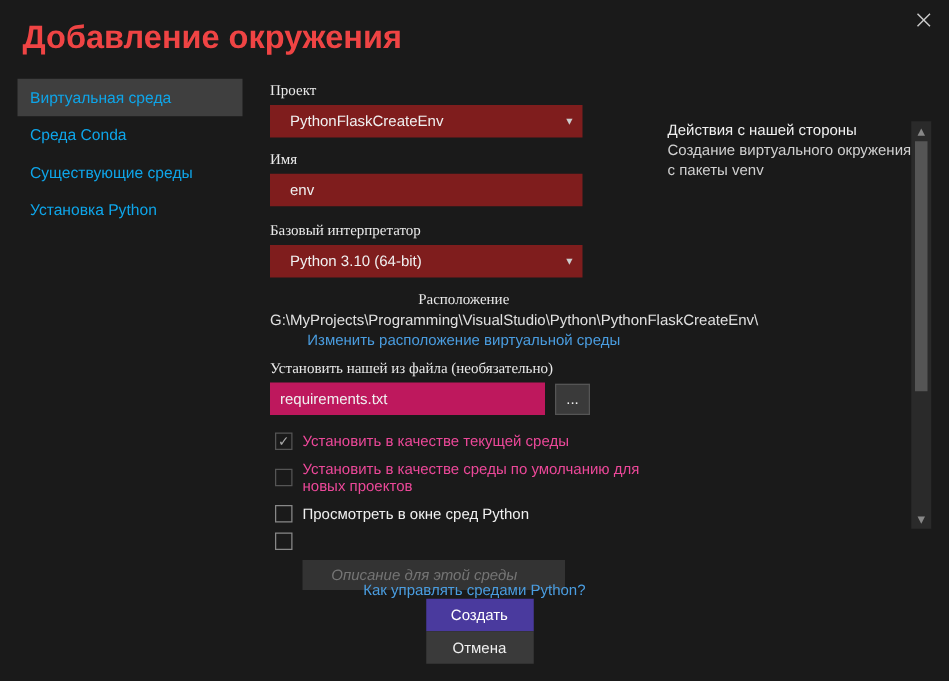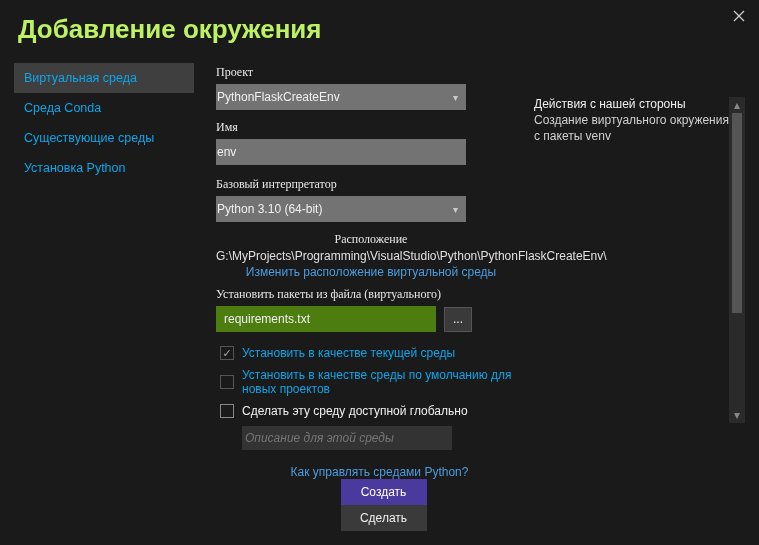--- a/index.html
+++ b/index.html
@@ -16,21 +16,21 @@
   position: absolute; top: 6px; right: 10px;
   width: 20px; height: 20px;
   display: flex; align-items: center; justify-content: center;
   cursor: pointer;
   color: #ccc;
 }
 .close-btn svg { width: 12px; height: 12px; }
 .title {
   font-size: 26px; font-weight: 600;
   padding: 14px 18px 18px 18px;
-  color: #bef264;
+  color: #ef4444;
 }
 .body {
   display: flex;
   padding: 0 14px;
   height: 420px;
 }
 .sidebar {
   width: 180px; flex-shrink: 0;
 }
 .sidebar-item {
@@ -87,25 +87,25 @@
 }
 .label {
   font-size: 12px;
   color: #e8e8e8;
   margin-bottom: 4px;
   margin-top: 2px;
   font-family: Liberation Serif, serif;
 }
 .select, .text-input {
   width: 250px;
-  background: #737373;
-  border: none;
-  color: #f0f0f0;
-  font-size: 12px;
-  padding: 6px 1px;
+  background: #7f1d1d;
+  border: none;
+  color: #f0f0f0;
+  font-size: 12px;
+  padding: 6px 16px;
   margin-bottom: 10px;
   font-family: inherit;
   position: relative;
 }
 .select {
   cursor: pointer;
 }
 .select::after {
   content: "▾";
   position: absolute;
@@ -128,62 +128,62 @@
   text-decoration: none;
 }
 .file-row {
   display: flex; align-items: center;
   gap: 8px;
   margin-top: 4px;
   margin-bottom: 14px;
 }
 .file-input {
   width: 220px;
-  background: #4d7c0f;
+  background: #be185d;
   border: none;
   color: #f0f0f0;
   padding: 6px 8px;
   font-size: 12px;
   font-family: inherit;
 }
 .browse-btn {
   width: 28px; height: 25px;
   background: #3a3a3a;
   border: 1px solid #555;
   color: #f0f0f0;
   cursor: pointer;
   font-size: 12px;
 }
 .check-row {
   display: flex; align-items: center;
   gap: 8px;
   margin-bottom: 8px;
   margin-left: 4px;
 }
-.check-row.disabled { color: #0ea5e9; }
+.check-row.disabled { color: #ec4899; }
 .check-row.disabled .checkbox { border-color: #555; }
 .checkbox {
   width: 14px; height: 14px;
   border: 1px solid #888;
   display: flex; align-items: center; justify-content: center;
   flex-shrink: 0;
 }
 .checkbox.checked::after {
   content: "✓";
   font-size: 11px;
   color: #aaa;
 }
 .check-label { font-size: 12px; }
 .desc-input {
   margin-left: 26px;
   width: 210px;
   background: #333333;
   border: none;
   color: #22c55e;
-  padding: 5px 3px;
+  padding: 5px 23px;
   font-size: 12px;
   font-style: italic;
   font-family: inherit;
 }
 .footer {
   position: absolute;
   bottom: 0; left: 0; right: 0;
   padding: 14px 16px;
   display: flex;
   align-items: center;
@@ -239,37 +239,40 @@
 
         <div class="label">Базовый интерпретатор</div>
         <div class="select"><span>Python 3.10 (64-bit)</span></div>
 
         <div class="location-block">
           <div class="label" style="margin-bottom:2px;">Расположение</div>
           <div class="path-text">G:\MyProjects\Programming\VisualStudio\Python\PythonFlaskCreateEnv\</div>
           <a class="link">Изменить расположение виртуальной среды</a>
         </div>
 
-        <div class="label" style="margin-top:6px;">Установить пакеты из файла (виртуального)</div>
+        <div class="label" style="margin-top:6px;">Установить нашей из файла (необязательно)</div>
         <div class="file-row">
           <input class="file-input" value="requirements.txt" style="">
           <button class="browse-btn">...</button>
         </div>
 
         <div class="check-row disabled">
           <span class="checkbox checked"></span>
           <span class="check-label">Установить в качестве текущей среды</span>
         </div>
         <div class="check-row disabled">
           <span class="checkbox"></span>
           <span class="check-label">Установить в качестве среды по умолчанию для новых проектов</span>
         </div>
         <div class="check-row">
           <span class="checkbox"></span>
-          <span class="check-label">Сделать эту среду доступной глобально</span>
+          <span class="check-label">Просмотреть в окне сред Python</span>
+        </div>
+        <div class="check-row">
+          <span class="checkbox"></span>
         </div>
         <input class="desc-input" placeholder="Описание для этой среды" style="">
 
       </div>
 
       <div class="info-col">
         <div class="info-text">
           <div class="info-heading">Действия с нашей стороны</div>
           <div class="info-desc">Создание виртуального окружения с пакеты venv</div>
         </div>
@@ -280,14 +283,14 @@
         </div>
       </div>
     </div>
   </div>
 </div>
 
 <div class="footer">
   <a class="footer-link">Как управлять средами Python?</a>
   <div class="footer-spacer"></div>
   <button class="btn btn-primary">Создать</button>
-  <button class="btn btn-secondary">Сделать</button>
+  <button class="btn btn-secondary">Отмена</button>
 </div>
 
 </body></html>

